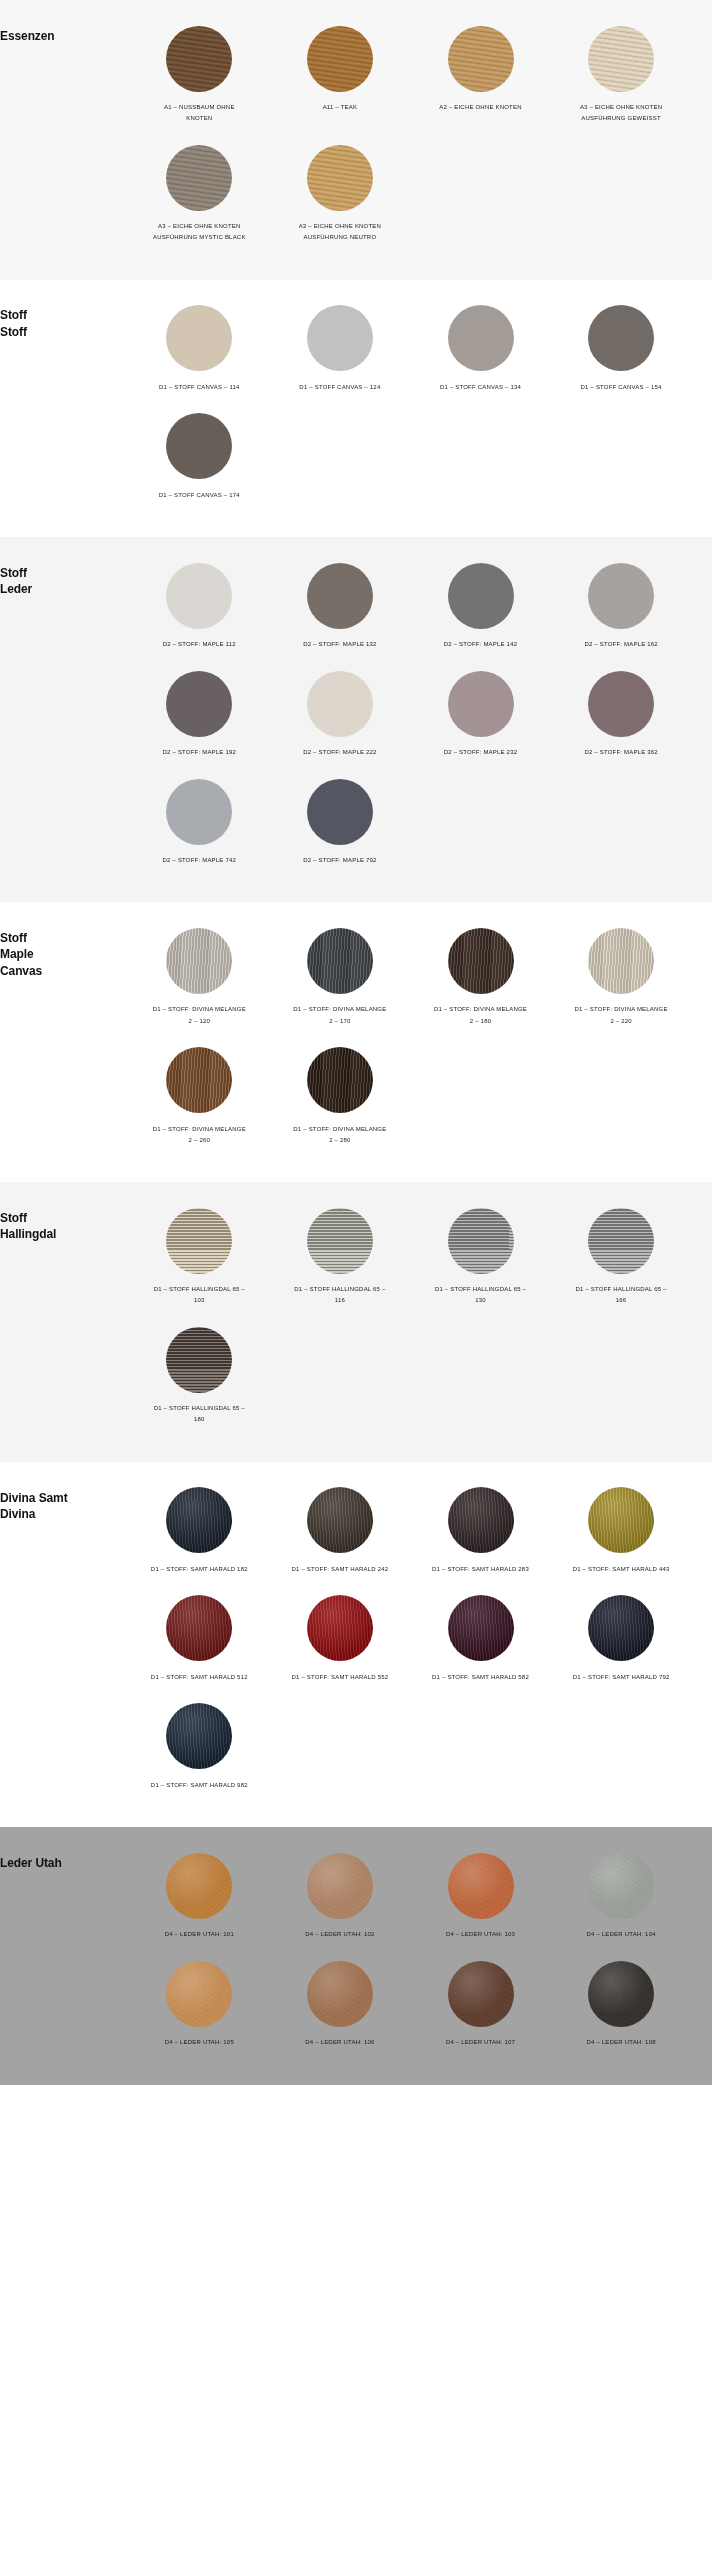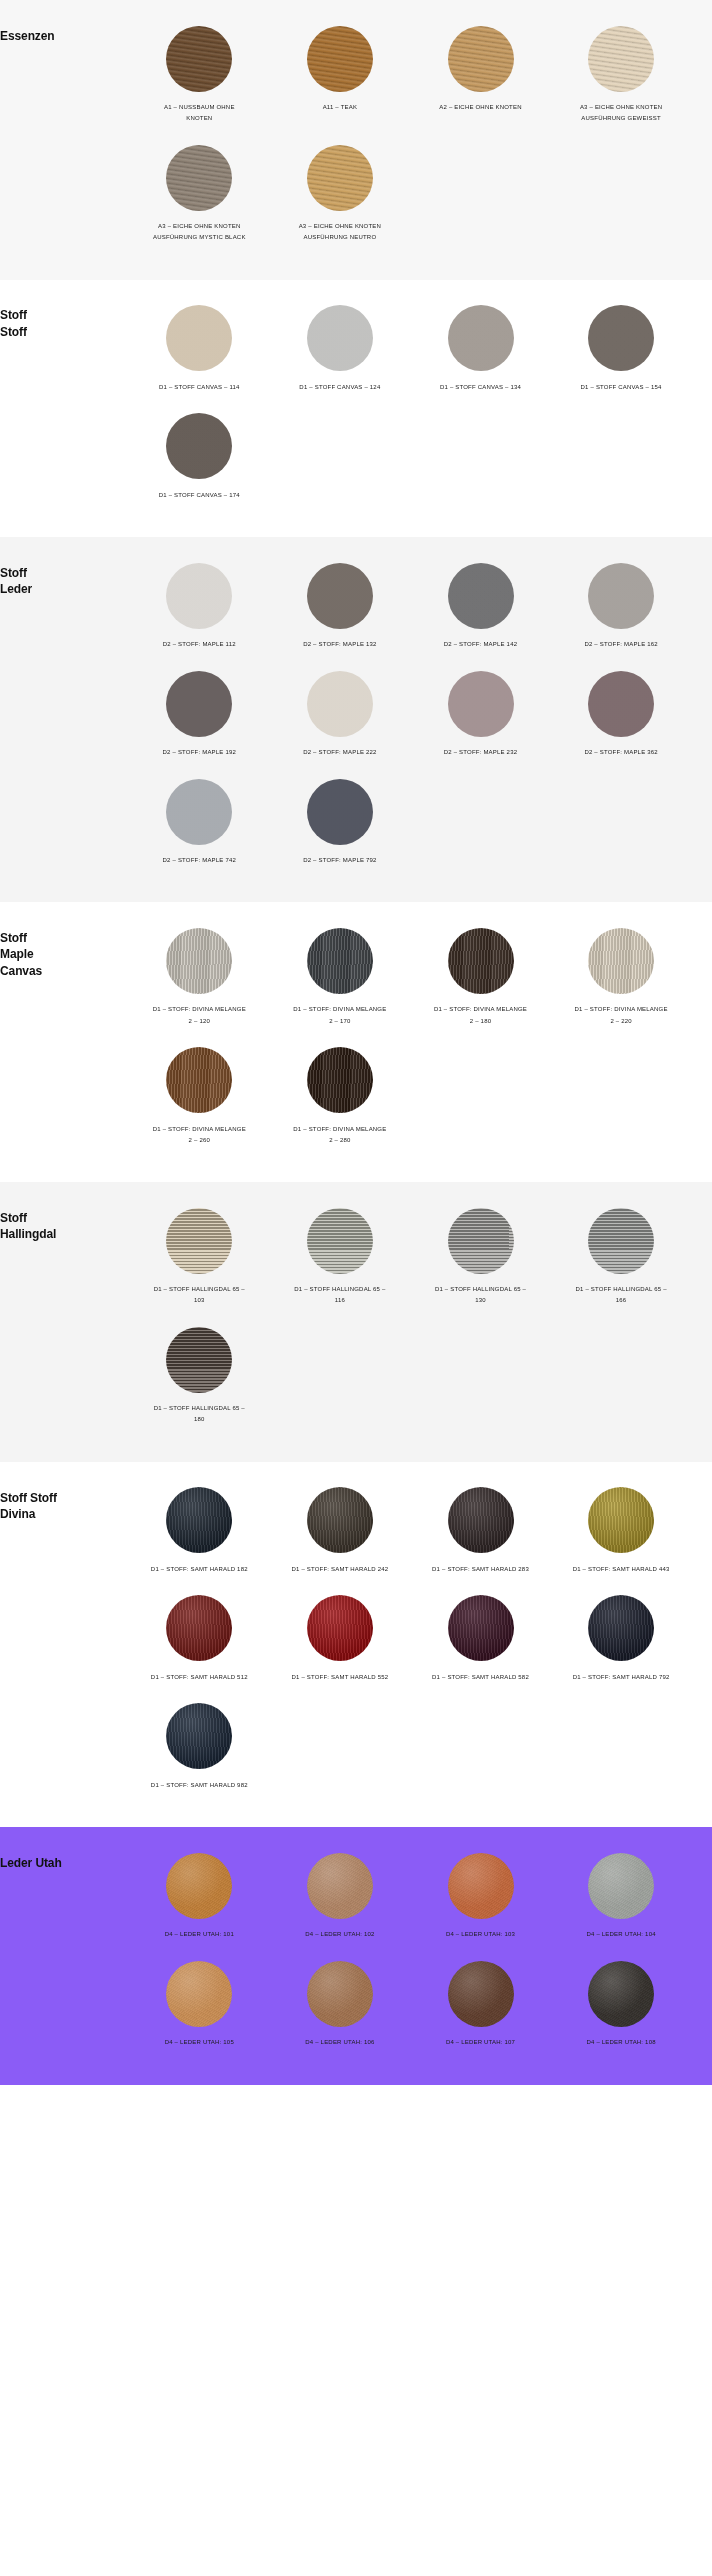--- a/index.html
+++ b/index.html
@@ -283,21 +283,21 @@
           <div class="swatch-cell">
             <div class="swatch-disc tex-halling" style="background-color: rgb(51, 37, 27);"></div>
             <div class="swatch-label">D1 – STOFF HALLINGDAL 65 – 180</div>
           </div>
         </div>
       </div>
     </div>
     <div class="section" style="background: rgb(255, 255, 255);">
       <div class="section-inner">
         <div class="section-title">
-          <span>Stoff Stoff</span>
+          <span>Divina Samt</span>
           <span>Divina</span>
         </div>
         <div class="grid">
           <div class="swatch-cell">
             <div class="swatch-disc tex-velvet" style="background-color: rgb(29, 39, 51);"></div>
             <div class="swatch-label">D1 – STOFF: SAMT HARALD 182</div>
           </div>
           <div class="swatch-cell">
             <div class="swatch-disc tex-velvet" style="background-color: rgb(68, 59, 49);"></div>
             <div class="swatch-label">D1 – STOFF: SAMT HARALD 242</div>
@@ -326,21 +326,21 @@
             <div class="swatch-disc tex-velvet" style="background-color: rgb(27, 31, 46);"></div>
             <div class="swatch-label">D1 – STOFF: SAMT HARALD 792</div>
           </div>
           <div class="swatch-cell">
             <div class="swatch-disc tex-velvet" style="background-color: rgb(29, 42, 60);"></div>
             <div class="swatch-label">D1 – STOFF: SAMT HARALD 982</div>
           </div>
         </div>
       </div>
     </div>
-    <div class="section" style="background: #8b5cf6;">
+    <div class="section" style="background: #a3a3a3;">
       <div class="section-inner">
         <div class="section-title">
           <span>Leder Utah</span>
         </div>
         <div class="grid">
           <div class="swatch-cell">
             <div class="swatch-disc tex-leather" style="background-color: rgb(192, 126, 55);"></div>
             <div class="swatch-label">D4 – LEDER UTAH: 101</div>
           </div>
           <div class="swatch-cell">

